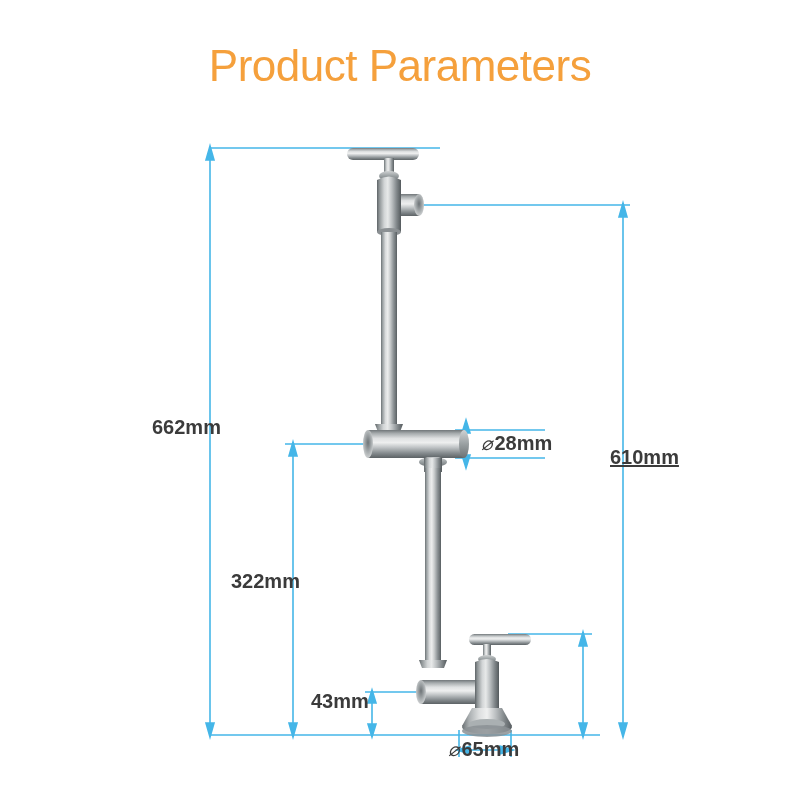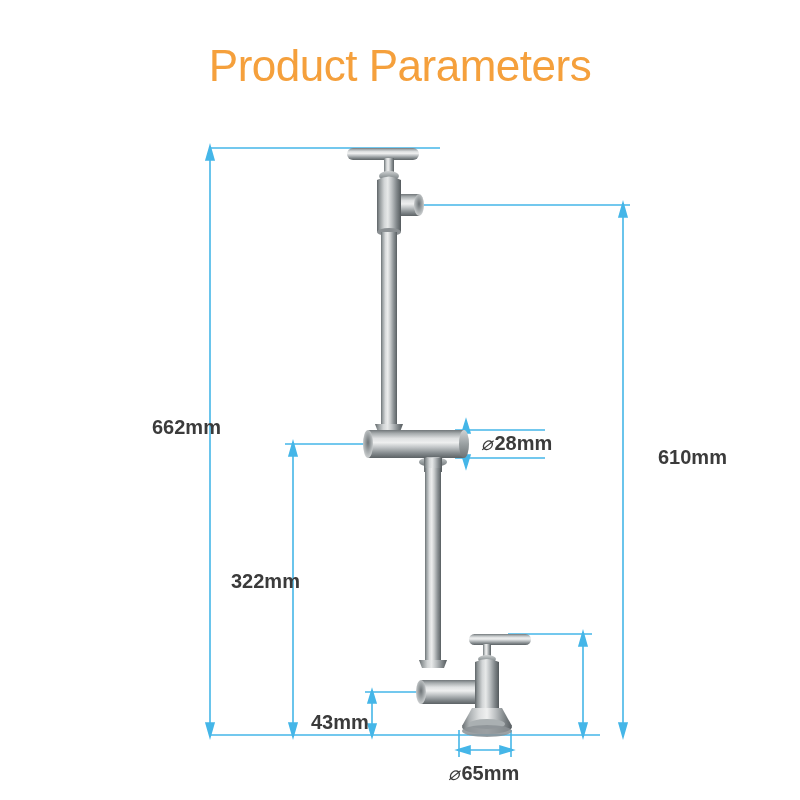--- a/index.html
+++ b/index.html
@@ -210,23 +210,23 @@
         <path d="M472 708 L502 708 L512 726 L462 726 Z" fill="url(#baseG)"></path>
         <ellipse cx="487" cy="727" rx="25" ry="7" fill="url(#baseG)"></ellipse>
         <ellipse cx="487" cy="724" rx="18" ry="5" fill="#aab0b2"></ellipse>
         <ellipse cx="487" cy="731" rx="25" ry="6" fill="#8b9194" opacity="0.85"></ellipse>
       </g>
     </g>
   </svg>
 
   <div class="dim-label" style="left:152px; top:416px;">662mm</div>
 
-  <div class="dim-label" style="left:658px; top:446px;">610mm</div>
+  <div class="dim-label" style="left:610px; top:446px;text-decoration:underline;">610mm</div>
 
   <div class="dim-label" style="left:231px; top:570px;text-align:right;">322mm</div>
 
-  <div class="dim-label" style="left:311px; top:690px;margin-top:21px;">43mm</div>
+  <div class="dim-label" style="left:311px; top:690px;">43mm</div>
 
   <div class="dim-label" style="left:481px; top:432px;"><span class="dia-sym">⌀</span><span>28mm</span></div>
 
-  <div class="dim-label" style="left:448px; top:762px;"><span class="dia-sym">⌀</span><span>65mm</span></div>
+  <div class="dim-label" style="left:448px; top:738px;"><span class="dia-sym">⌀</span><span>65mm</span></div>
 
 </div>
 
 </body></html>

